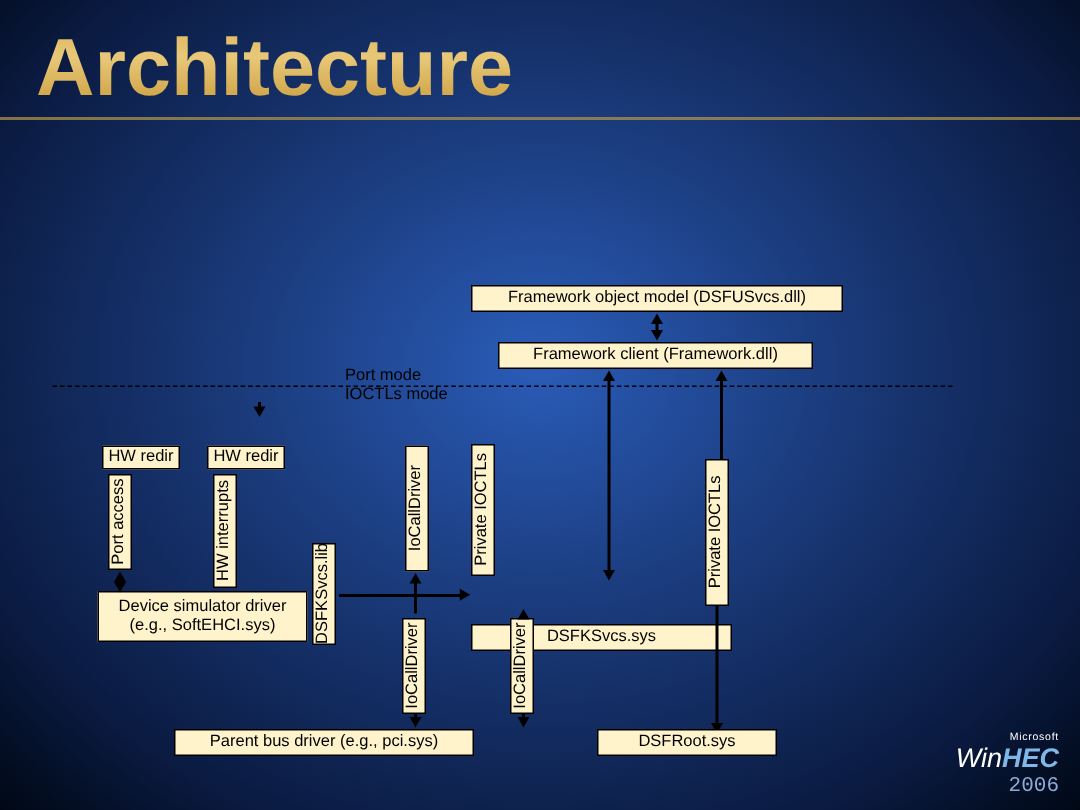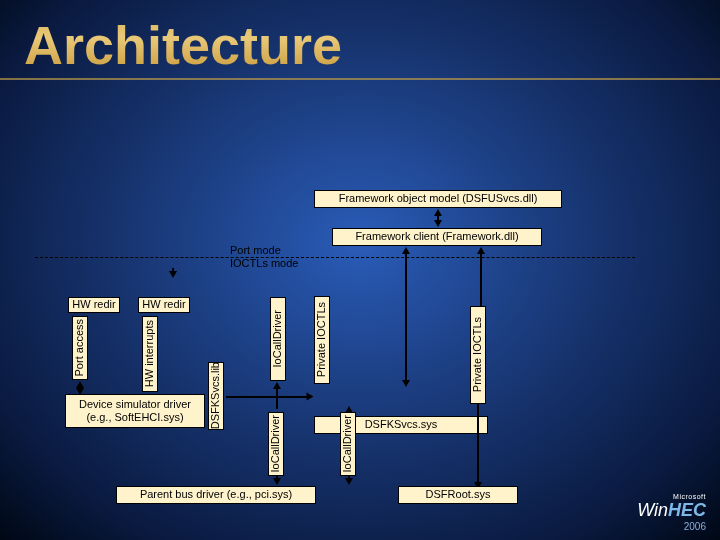--- a/index.html
+++ b/index.html
@@ -90,22 +90,23 @@
     font-weight: normal;
     font-style: italic;
   }
   .logo .hec {
     font-size: 18px;
     font-weight: bold;
     color: #7fb8e8;
     font-style: italic;
   }
   .logo .year {
-    font-size: 10px;
+    font-size: 14px;
     color: #8caad8;
+    font-family: Liberation Mono, monospace;
   }
 </style>
 </head>
 <body>
 
 
 
 <div class="title">Architecture</div>
 <div class="title-rule"></div>
 

